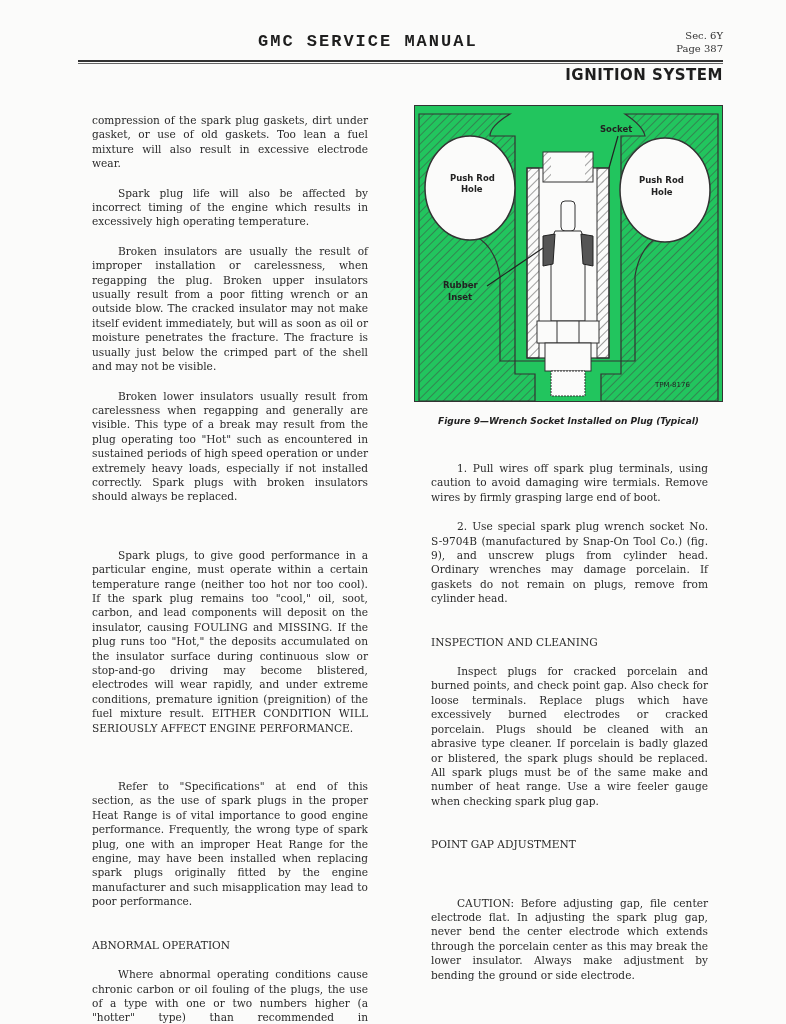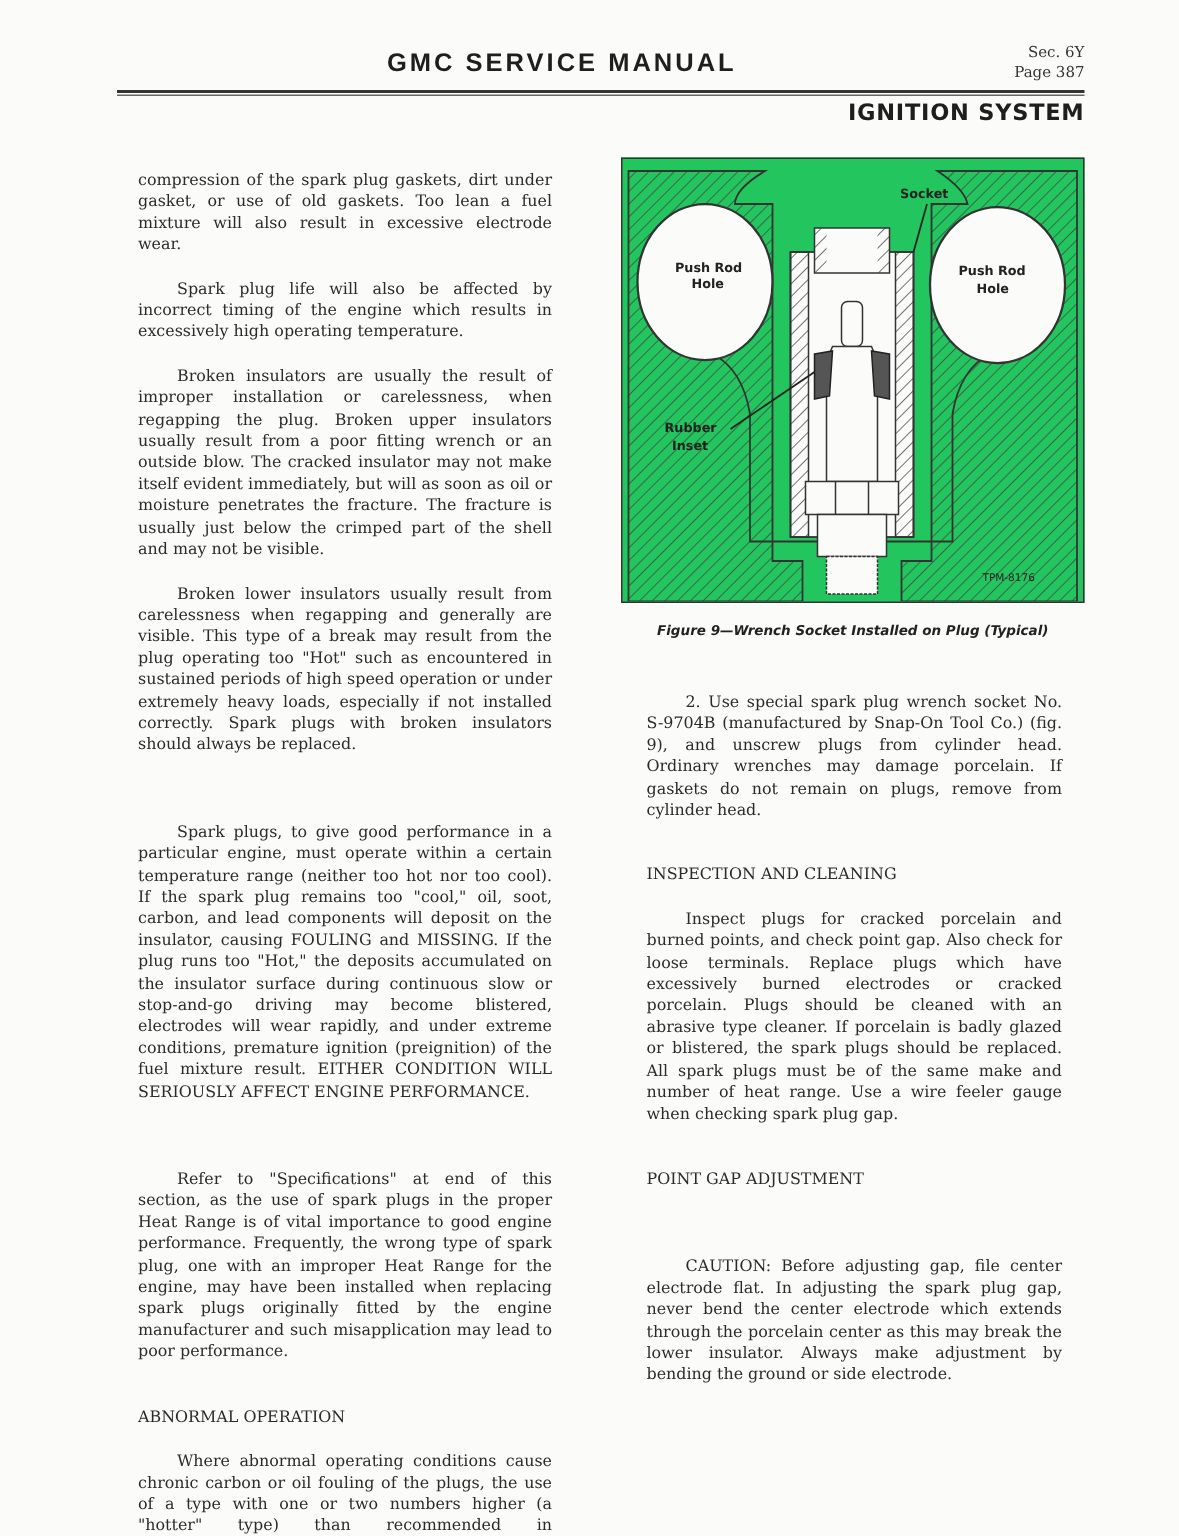--- a/index.html
+++ b/index.html
@@ -1,21 +1,21 @@
 <!DOCTYPE html>
 <html><head>
 <meta charset="utf-8">
 <style>
   html, body { margin:0; padding:0; }
   body {
     width:786px; height:1024px; background:#fbfbfa; position:relative; overflow:hidden;
     font-family:"DejaVu Serif", serif; color:#2a2a2a;
   }
   .hdr-title {
-    position:absolute; left:258px; top:32px; font-family:Liberation Sans, sans-serif;
+    position:absolute; left:258px; top:32px; font-family:Liberation Mono, monospace;
     font-weight:bold; font-size:17px; letter-spacing:2px; color:#1e1e1e;
   }
   .hdr-sec {
     position:absolute; right:63px; top:29px; font-size:10px; text-align:right; line-height:13px; color:#333;margin-left:34px;
   }
   .rule1 { position:absolute; left:78px; top:60px; width:645px; height:2px; background:#333; }
   .rule2 { position:absolute; left:78px; top:63px; width:645px; height:1px; background:#666; }
   .section-title {
     position:absolute; right:63px; top:66px; font-family:"DejaVu Sans", sans-serif;
     font-weight:bold; font-size:15px; color:#1e1e1e; letter-spacing:0.5px;margin-left:42px;
@@ -112,20 +112,21 @@
     <text class="flabel" x="224" y="77">Push Rod</text>
     <text class="flabel" x="236" y="89">Hole</text>
     <text class="flabel" x="28" y="182">Rubber</text>
     <text class="flabel" x="33" y="194">Inset</text>
     <text class="tpm" x="240" y="281">TPM-8176</text>
   </svg>
 </div>
 <div class="fig-caption">Figure 9—Wrench Socket Installed on Plug (Typical)</div>
 
 <div class="col right">
+  <p>1. Pull wires off spark plug terminals, using caution to avoid damaging wire termials. Remove wires by firmly grasping large end of boot.</p>
   <p>2. Use special spark plug wrench socket No. S-9704B (manufactured by Snap-On Tool Co.) (fig. 9), and unscrew plugs from cylinder head. Ordinary wrenches may damage porcelain. If gaskets do not remain on plugs, remove from cylinder head.</p>
   <div class="gap"></div>
   <p class="head">INSPECTION AND CLEANING</p>
   <p>Inspect plugs for cracked porcelain and burned points, and check point gap. Also check for loose terminals. Replace plugs which have excessively burned electrodes or cracked porcelain. Plugs should be cleaned with an abrasive type cleaner. If porcelain is badly glazed or blistered, the spark plugs should be replaced. All spark plugs must be of the same make and number of heat range. Use a wire feeler gauge when checking spark plug gap.</p>
   <div class="gap"></div>
   <p class="head">POINT GAP ADJUSTMENT</p>
   <div class="gap"></div>
   <p>CAUTION: Before adjusting gap, file center electrode flat. In adjusting the spark plug gap, never bend the center electrode which extends through the porcelain center as this may break the lower insulator. Always make adjustment by bending the ground or side electrode.</p>
 </div>
 

